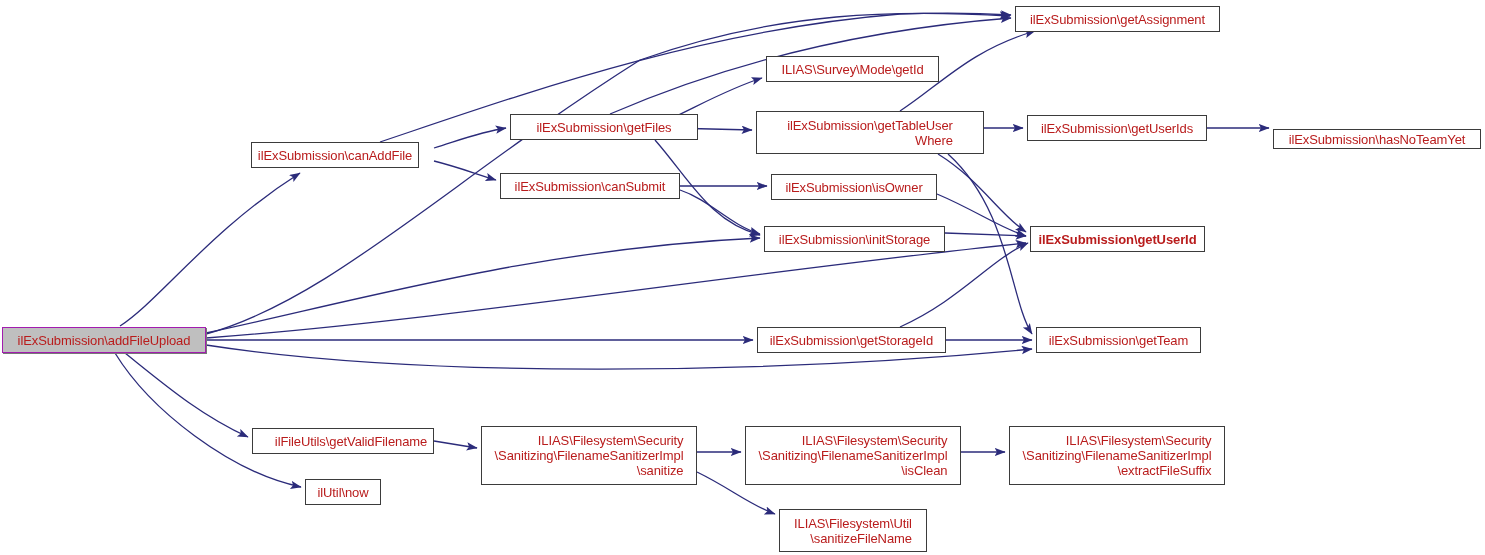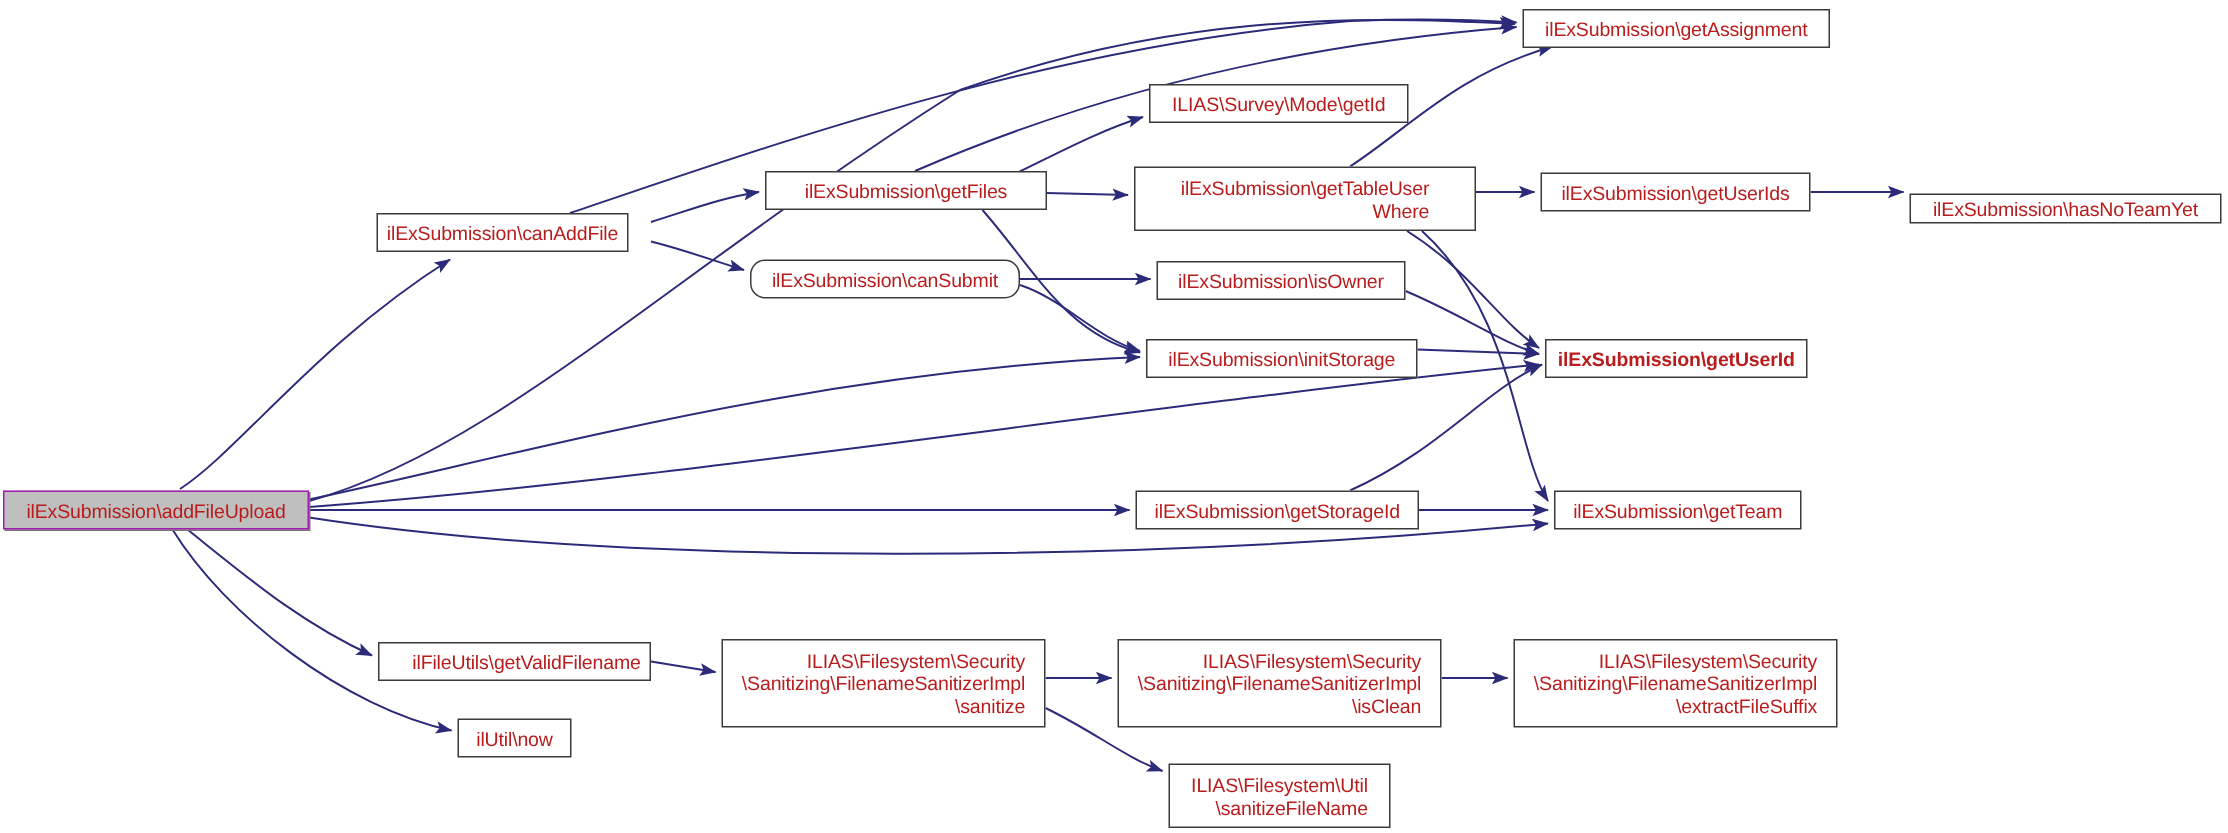--- a/index.html
+++ b/index.html
@@ -75,21 +75,21 @@
         <path class="edge-path" d="M434,441 L477,448" marker-end="url(#arrow)" stroke="#2b2b7a"></path>
         <path class="edge-path" d="M697,452 L741,452" marker-end="url(#arrow)" stroke="#2b2b7a"></path>
         <path class="edge-path" d="M697,472 C730,488 750,505 775,514" marker-end="url(#arrow)" stroke="#2b2b7a"></path>
         <path class="edge-path" d="M961,452 L1005,452" marker-end="url(#arrow)" stroke="#2b2b7a"></path>
       </g>
   </svg>
   <div id="node-layer">
       <div class="node root" style="left: 2px; top: 327px; width: 204px; height: 26px;"><span class="node-label">ilExSubmission\addFileUpload</span></div>
       <div class="node" style="left: 251px; top: 142px; width: 168px; height: 26px;"><span class="node-label">ilExSubmission\canAddFile</span></div>
       <div class="node" style="left: 510px; top: 114px; width: 188px; height: 26px;"><span class="node-label">ilExSubmission\getFiles</span></div>
-      <div class="node" style="left: 500px; top: 173px; width: 180px; height: 26px; border-radius: 10px;"><span class="node-label">ilExSubmission\canSubmit</span></div>
+      <div class="node" style="left: 500px; top: 173px; width: 180px; height: 26px;"><span class="node-label">ilExSubmission\canSubmit</span></div>
       <div class="node" style="left: 766px; top: 56px; width: 173px; height: 26px;"><span class="node-label">ILIAS\Survey\Mode\getId</span></div>
       <div class="node" style="left: 756px; top: 111px; width: 228px; height: 43px;"><span class="node-label">ilExSubmission\getTableUser
 Where</span></div>
       <div class="node" style="left: 771px; top: 174px; width: 166px; height: 26px;"><span class="node-label">ilExSubmission\isOwner</span></div>
       <div class="node" style="left: 764px; top: 226px; width: 181px; height: 26px;"><span class="node-label">ilExSubmission\initStorage</span></div>
       <div class="node" style="left: 757px; top: 327px; width: 189px; height: 26px;"><span class="node-label">ilExSubmission\getStorageId</span></div>
       <div class="node" style="left: 1015px; top: 6px; width: 205px; height: 26px;"><span class="node-label">ilExSubmission\getAssignment</span></div>
       <div class="node" style="left: 1027px; top: 115px; width: 180px; height: 26px;"><span class="node-label">ilExSubmission\getUserIds</span></div>
       <div class="node" style="left: 1030px; top: 226px; width: 175px; height: 26px; font-weight: bold;"><span class="node-label">ilExSubmission\getUserId</span></div>
       <div class="node" style="left: 1036px; top: 327px; width: 165px; height: 26px;"><span class="node-label">ilExSubmission\getTeam</span></div>

